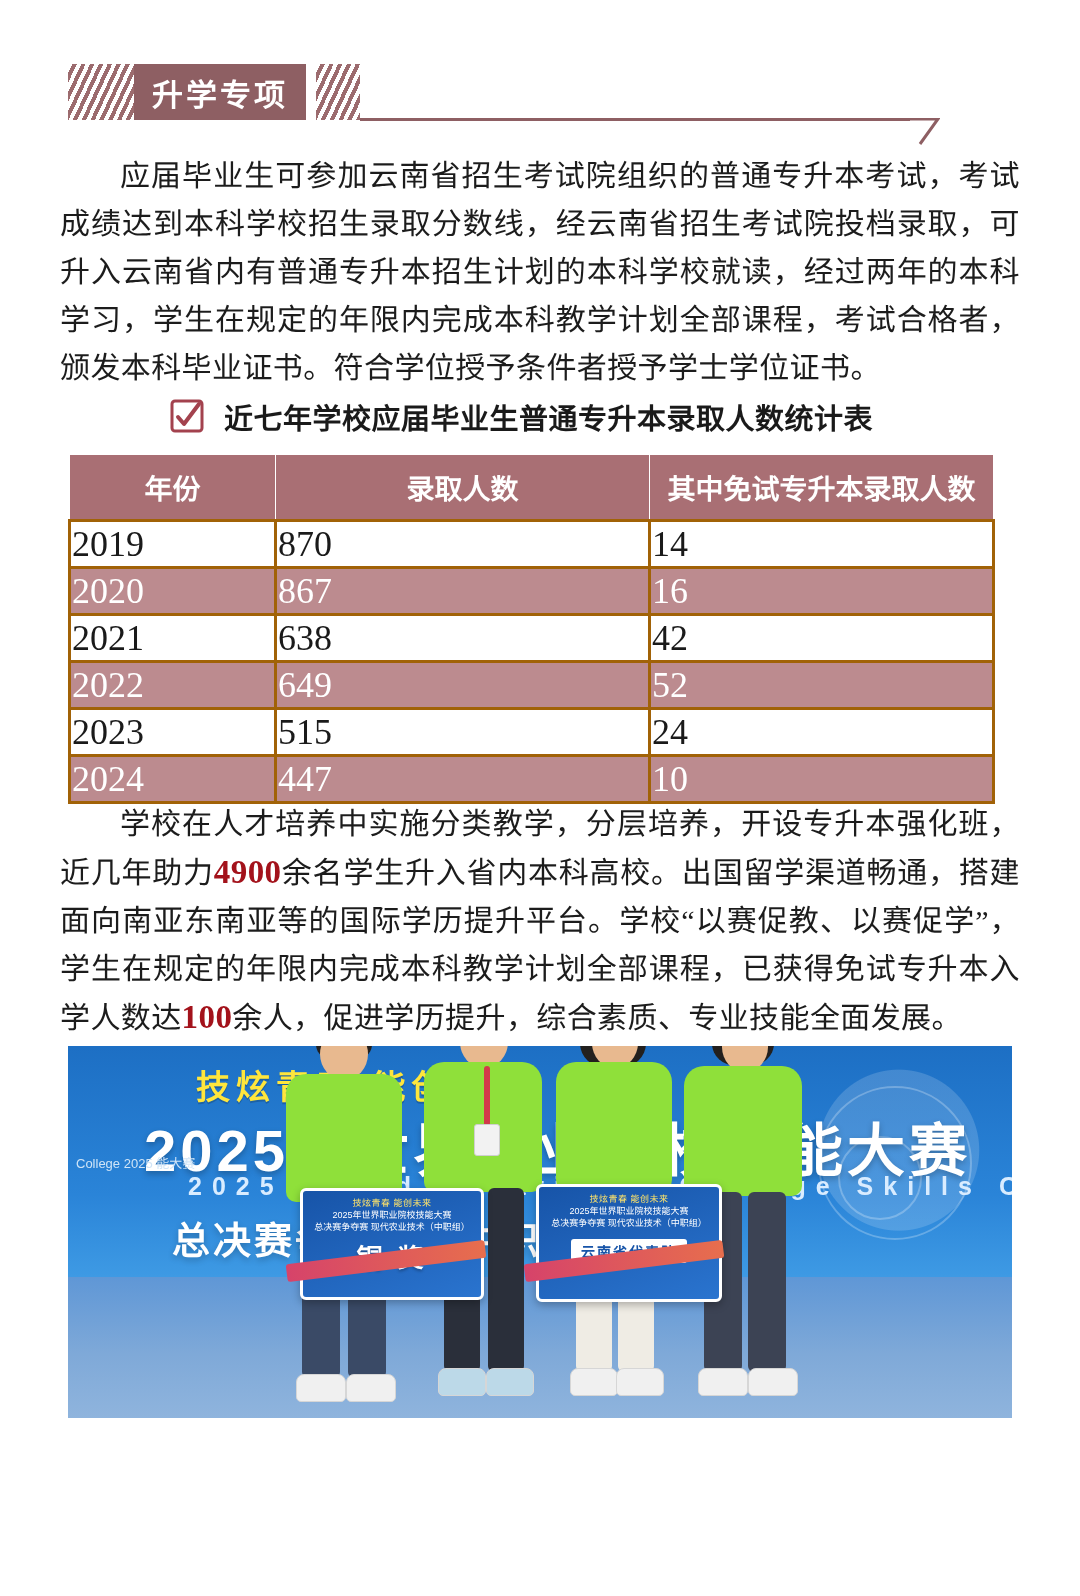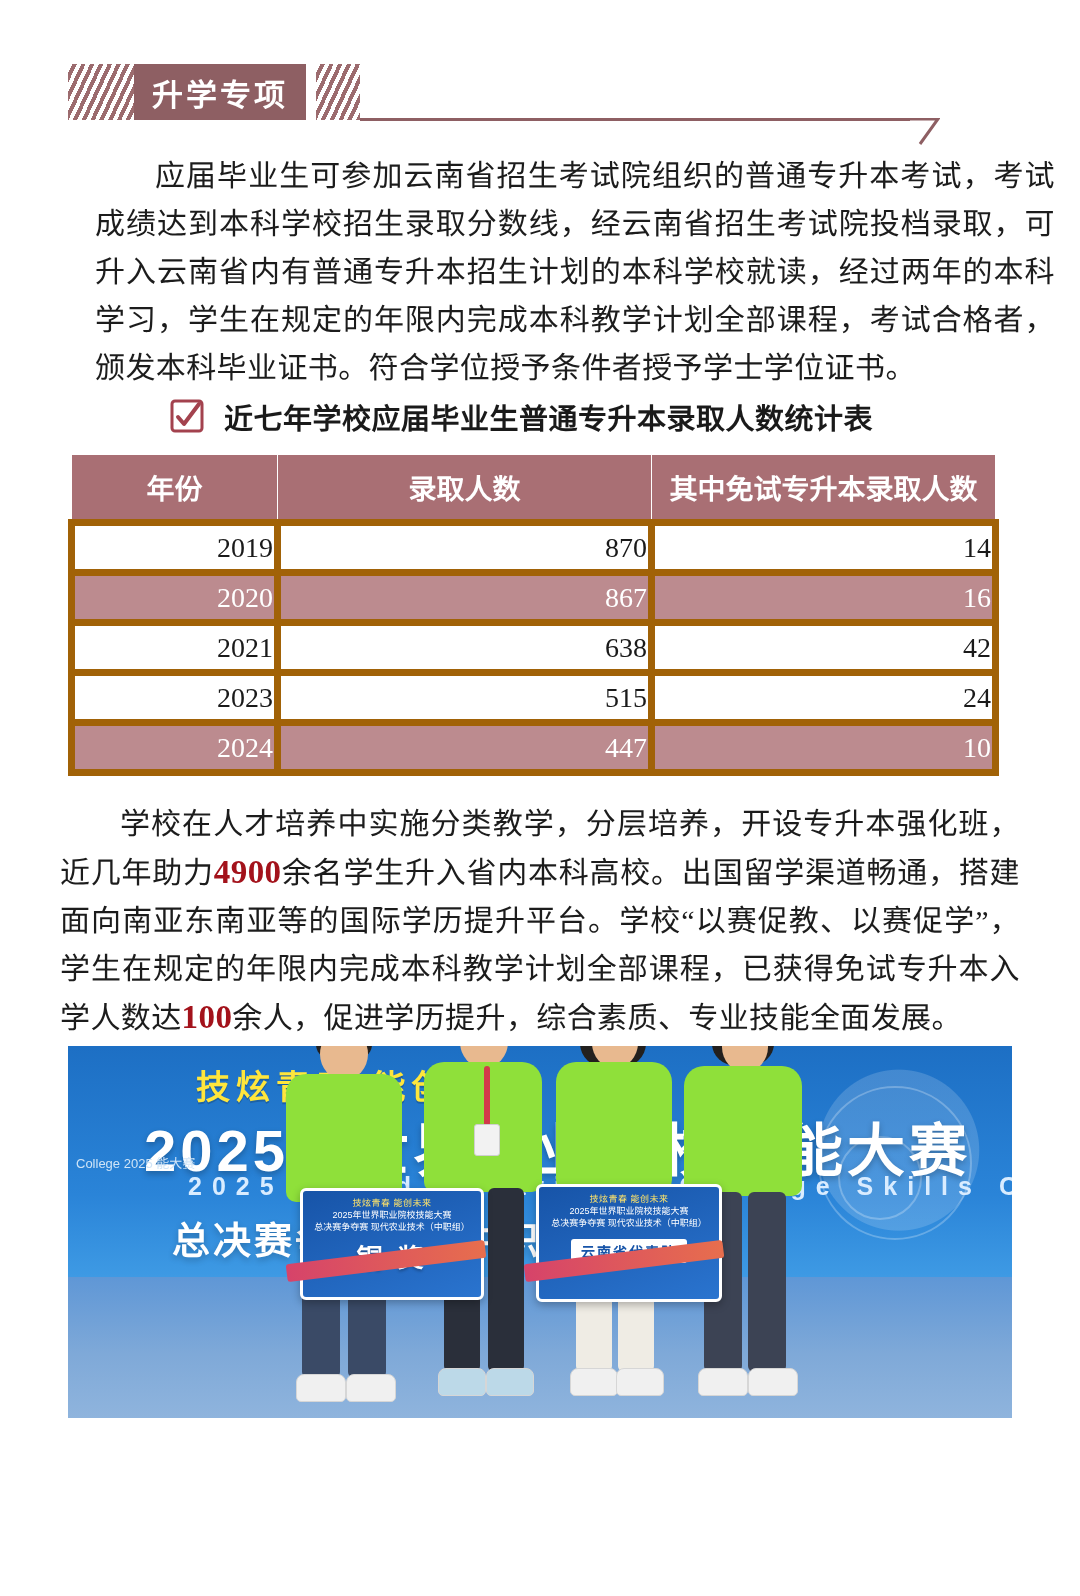--- a/index.html
+++ b/index.html
@@ -92,21 +92,20 @@
     letter-spacing: 0.4px;
     text-align: justify;
     text-justify: inter-ideograph;
     color: #1c1c1c;
   }
   .para-1 {
     left: 60px;
     top: 152px;
     width: 960px;
     text-indent: 60px;
-    margin-left: 35px;
   }
   .para-2 {
     left: 60px;
     top: 800px;
     width: 960px;
     text-indent: 60px;
   }
   .hl {
     color: #a3121b;
     font-weight: bold;
@@ -152,23 +151,23 @@
     color: #ffffff;
     font-size: 28px;
     font-weight: bold;
     height: 62px;
     text-align: center;
     border: 1px solid #ffffff;
     font-family: "Liberation Serif", "DejaVu Serif", serif;
   }
   .stats-table td {
     height: 41px;
-    text-align: right;
-    font-size: 28px;
-    border: 7px solid #a16207;
+    text-align: left;
+    font-size: 36px;
+    border: 3px solid #a16207;
     color: #1a1a1a;
   }
   .stats-table tr.shade td {
     background: #bc8b8f;
     color: #ffffff;
   }
   .stats-table tr.plain td {
     background: #ffffff;
     color: #1a1a1a;
   }
@@ -393,20 +392,25 @@
     <tr class="shade">
       <td>2020</td>
       <td>867</td>
       <td>16</td>
     </tr>
     <tr class="plain">
       <td>2021</td>
       <td>638</td>
       <td>42</td>
     </tr>
+    <tr class="shade">
+      <td>2022</td>
+      <td>649</td>
+      <td>52</td>
+    </tr>
     <tr class="plain">
       <td>2023</td>
       <td>515</td>
       <td>24</td>
     </tr>
     <tr class="shade">
       <td>2024</td>
       <td>447</td>
       <td>10</td>
     </tr>

